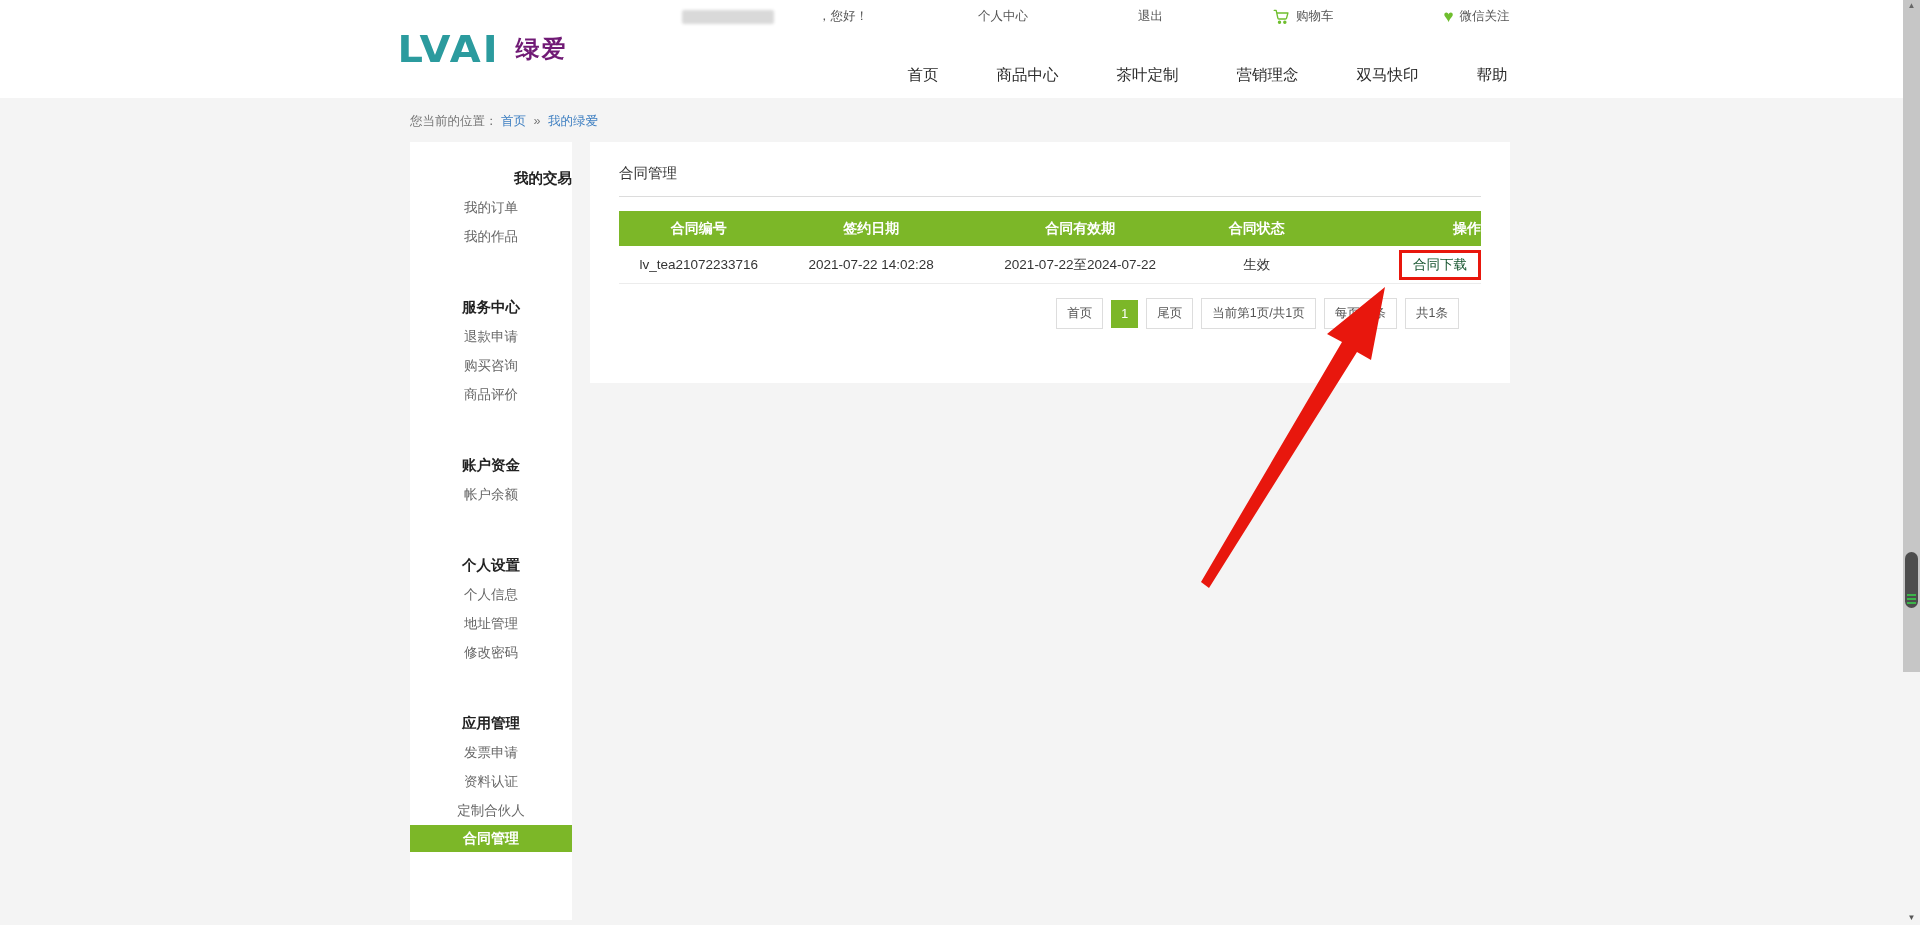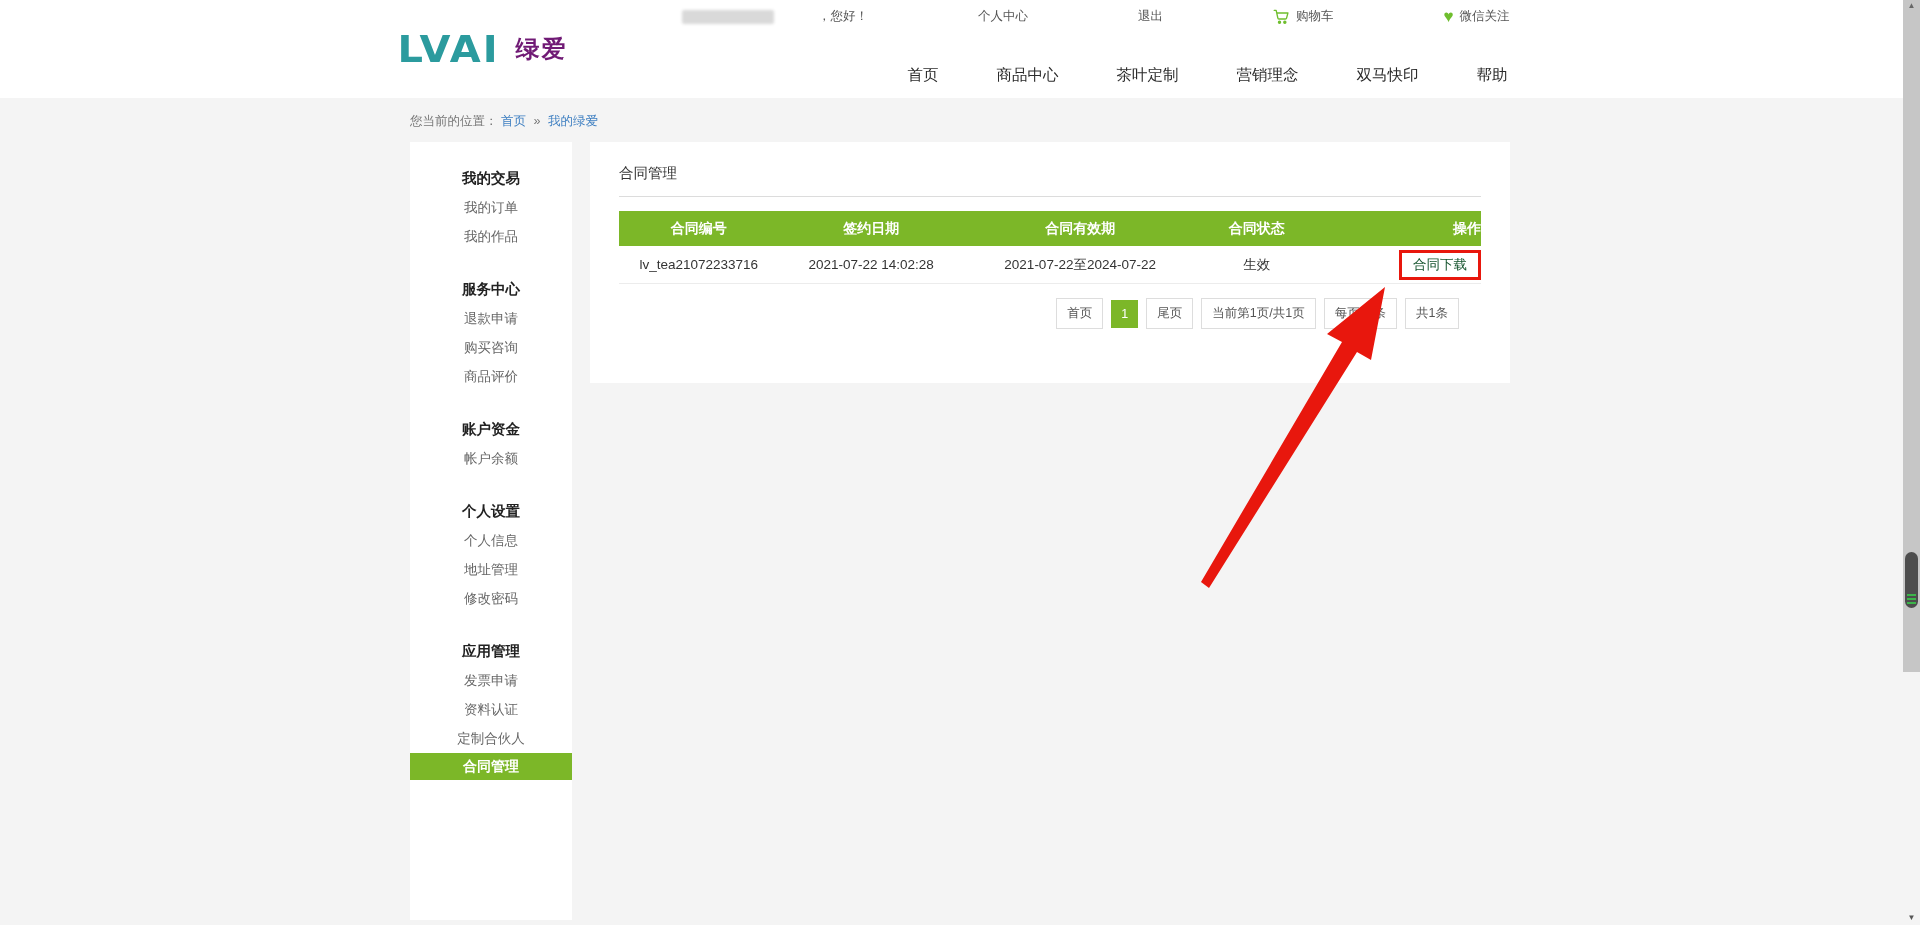--- a/index.html
+++ b/index.html
@@ -36,22 +36,22 @@
   
   .crumb-row { width:1100px; margin:0 auto; padding:15px 0 12px; font-size:12.5px; color:#777; }
   .crumb-row a { color:#3e7fc1; text-decoration:none; cursor:pointer; }
   .crumb-sep { margin:0 4px; color:#777; }
   
   .content { width:1100px; margin:0 auto; display:flex; gap:18px; align-items:flex-start; }
   .sidebar {
     width:162px; background:#fff; min-height:778px; padding-top:22px;
     text-align:center; flex:none;
   }
-  .side-section-title { font-size:14.5px; font-weight:bold; color:#222; line-height:29px; margin-top:24px; }
-  .side-section:first-child .side-section-title { margin-top:0; }
+  .side-section-title { font-size:14.5px; font-weight:bold; color:#222; line-height:29px; margin-top:42px; }
+  .side-section:first-child .side-section-title { margin-top:0;text-align:right; }
   .side-item { font-size:13.5px; color:#666; line-height:29px; cursor:pointer; }
   .side-item.active {
     background:#7cb728; color:#fff; font-weight:bold; line-height:27px; font-size:14px;
   }
   .main-panel { flex:1; background:#fff; padding:22px 29px 52px; min-height:241px; position:relative; }
   .panel-title { font-size:14.5px; color:#333; }
   .panel-hr { border:none; border-top:1px solid #dcdcdc; margin:13px 0 14px; }
   .ctable { width:100%; font-size:13.5px; }
   .trow-head { display:flex; background:#7cb728; color:#fff; height:35px; align-items:center; }
   .trow-head .cell { font-size:14px; font-weight:bold; }

